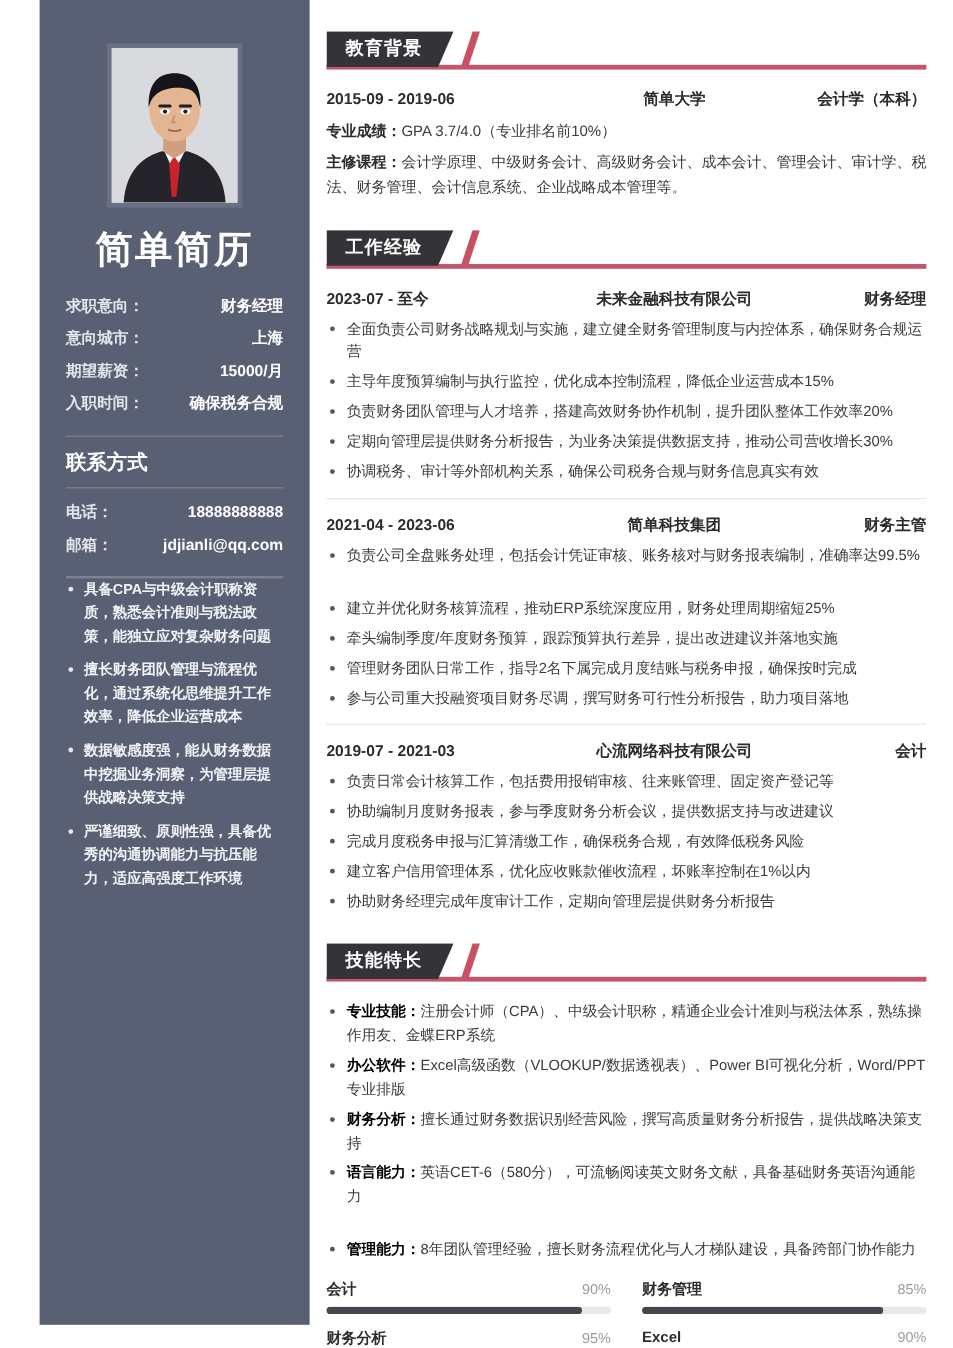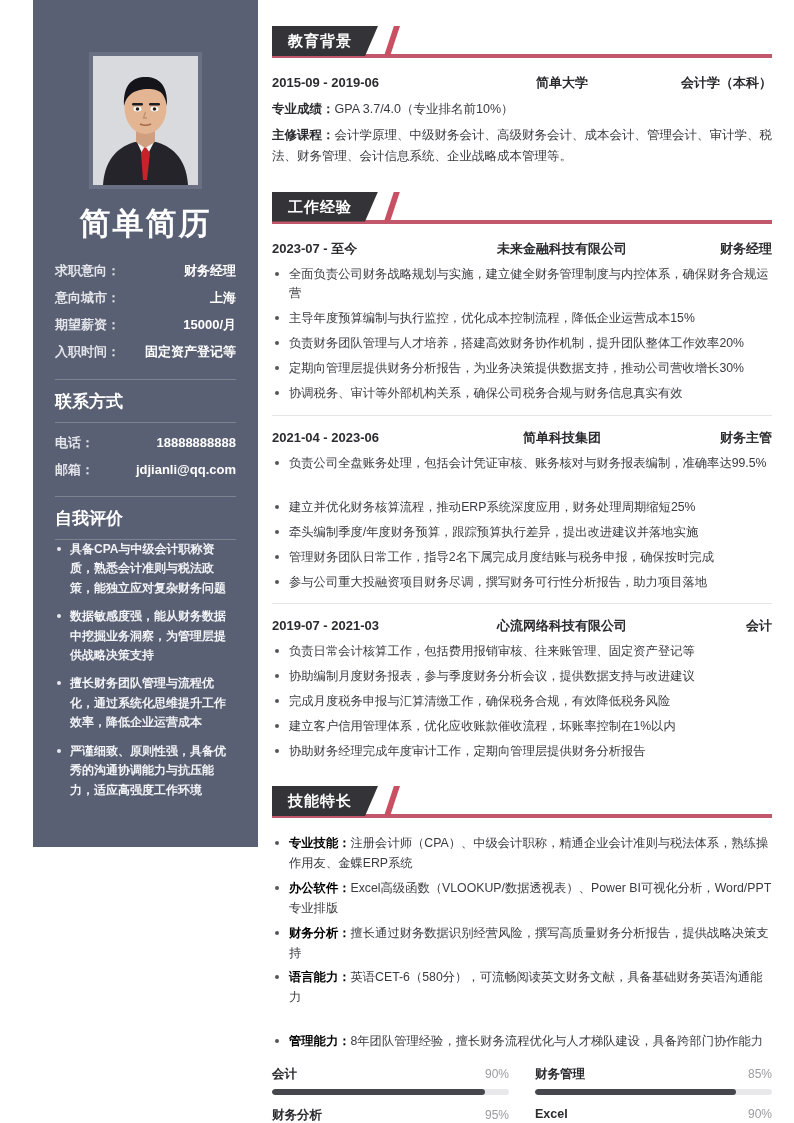--- a/index.html
+++ b/index.html
@@ -17,24 +17,24 @@
     width: 794px; height: 1123px;
     background: #ffffff;
     overflow: hidden;
     display: flex;
   }
 
   
   .sidebar {
     position: absolute;
     left: 33px; top: 0;
-    width: 225px; height: 847px;
+    width: 225px; height: 1104px;
     background: #5a6074;
     box-sizing: border-box;
-    padding: 16px 22px;
+    padding: 0 22px;
     color: #ffffff;
   }
   .avatar-wrap {
     width: 113px; height: 137px;
     margin: 36px auto 0 auto;
     background: #6a7084;
     padding: 4px;
     box-sizing: border-box;
   }
   .avatar {
@@ -246,21 +246,21 @@
       <div class="kv">
         <span class="k">意向城市：</span>
         <span class="v">上海</span>
       </div>
       <div class="kv">
         <span class="k">期望薪资：</span>
         <span class="v">15000/月</span>
       </div>
       <div class="kv">
         <span class="k">入职时间：</span>
-        <span class="v">固定资产登记等</span>
+        <span class="v">确保税务合规</span>
       </div>
     </div>
 
 
     <div class="side-sec">
       <div class="side-hr"></div>
       <div class="side-head">联系方式</div>
       <div class="side-hr"></div>
       <div class="side-body">
         <div class="kv">
@@ -269,26 +269,25 @@
         </div>
         <div class="kv">
           <span class="k">邮箱：</span>
           <span class="v">jdjianli@qq.com</span>
         </div>
       </div>
     </div>
 
     <div class="side-sec">
       <div class="side-hr"></div>
-      <div class="side-head">自我评价</div>
       <div class="side-hr"></div>
       <ul class="eval-list side-body">
         <li class="eval-item">具备CPA与中级会计职称资质，熟悉会计准则与税法政策，能独立应对复杂财务问题</li>
+        <li class="eval-item">擅长财务团队管理与流程优化，通过系统化思维提升工作效率，降低企业运营成本</li>
         <li class="eval-item">数据敏感度强，能从财务数据中挖掘业务洞察，为管理层提供战略决策支持</li>
-        <li class="eval-item">擅长财务团队管理与流程优化，通过系统化思维提升工作效率，降低企业运营成本</li>
         <li class="eval-item">严谨细致、原则性强，具备优秀的沟通协调能力与抗压能力，适应高强度工作环境</li>
       </ul>
     </div>
   </aside>
 
   <main class="main">
 
     <section>
       <div class="sec-header">
         <div class="sec-line"></div>

